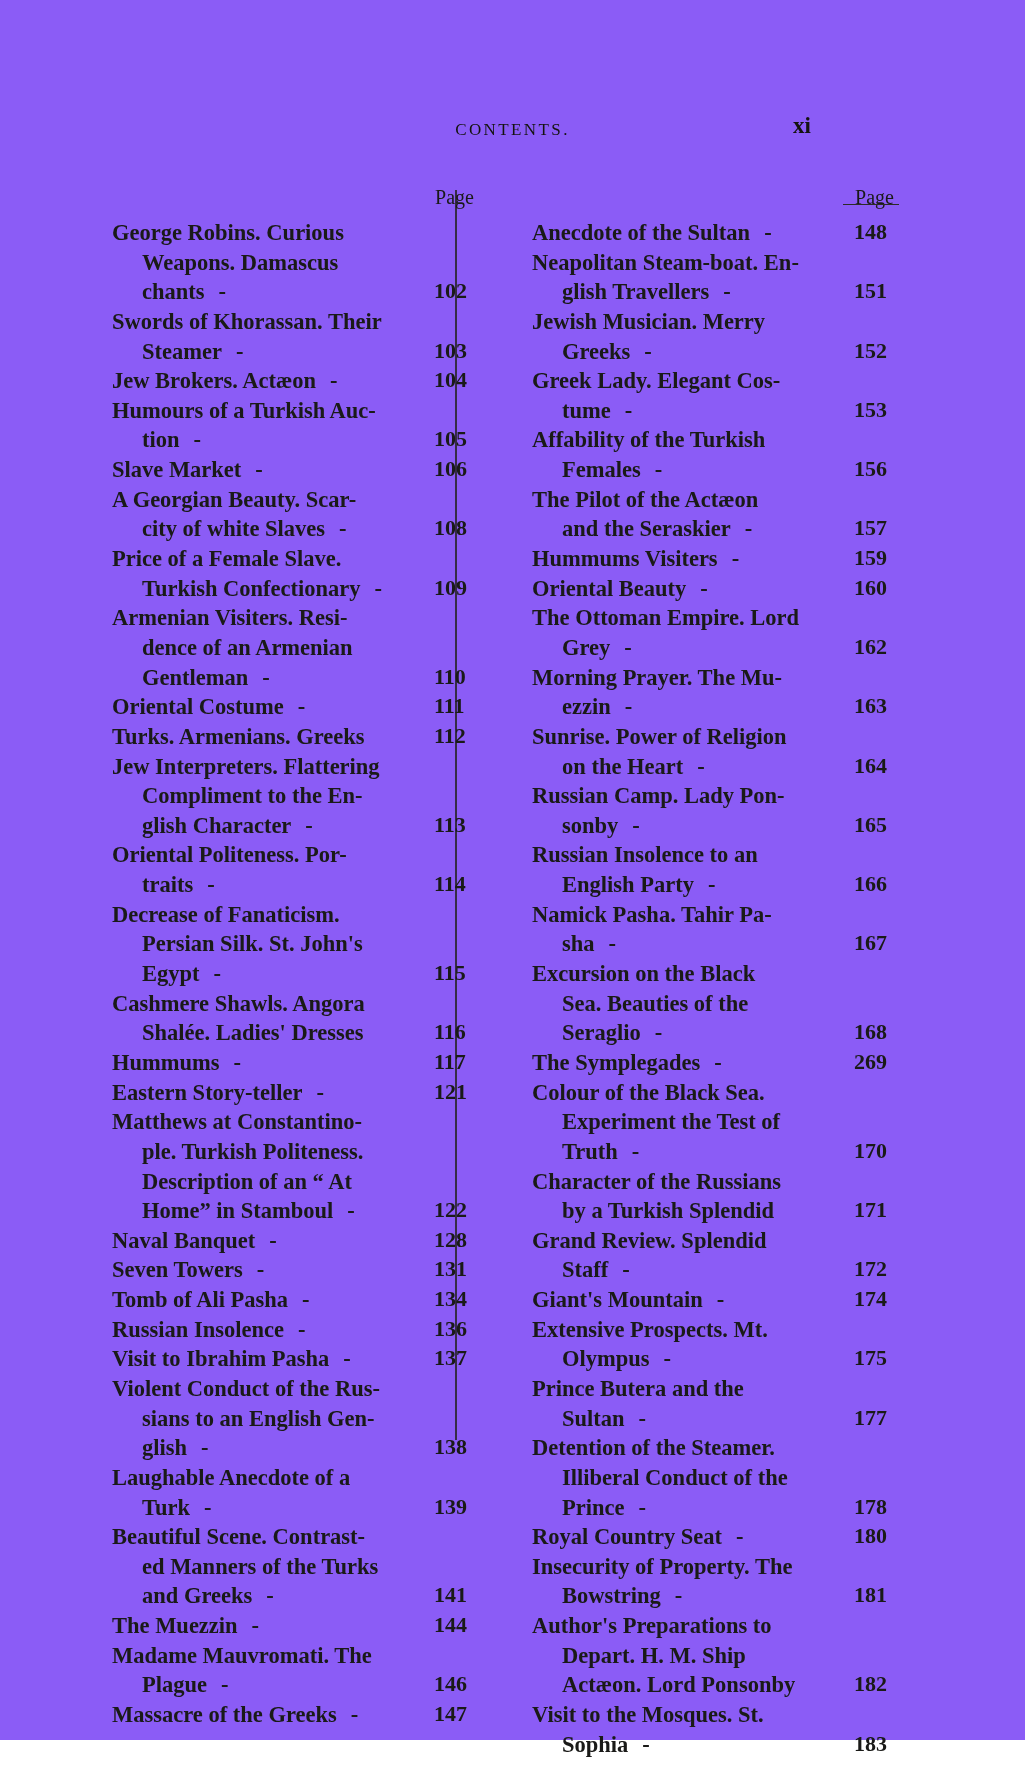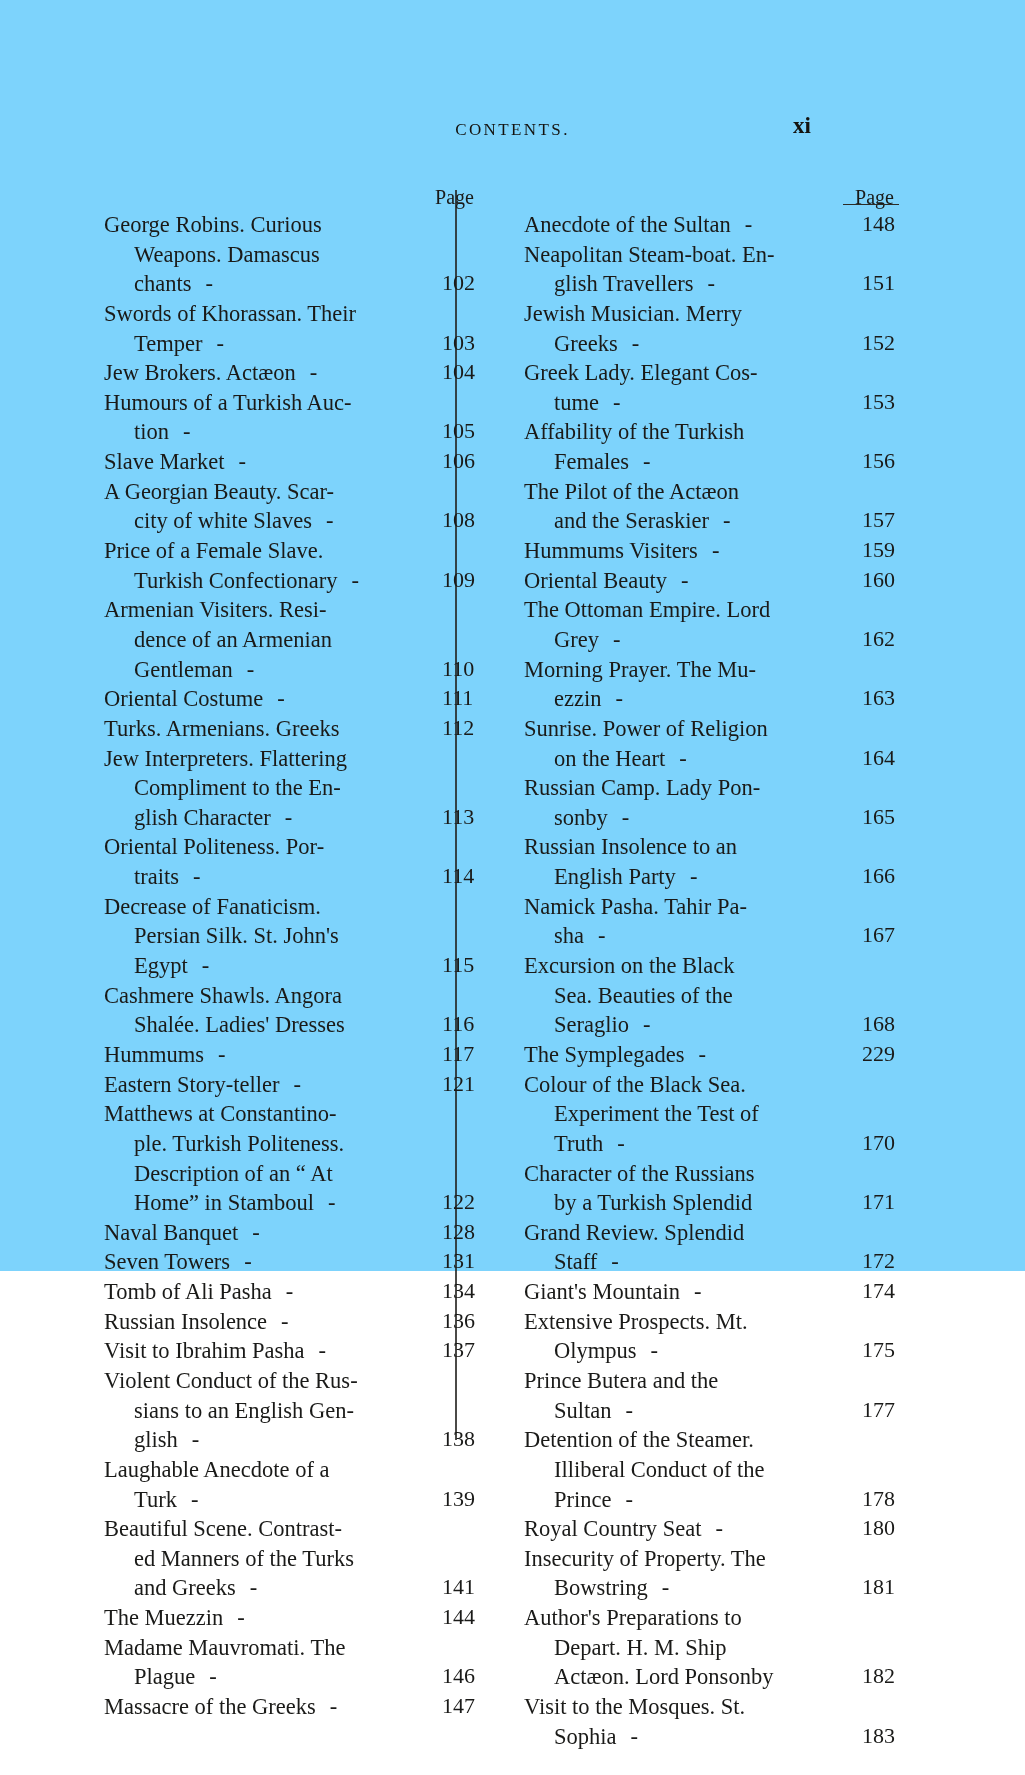--- a/index.html
+++ b/index.html
@@ -12,22 +12,22 @@
     height: 1775px;
     position: relative;
     font-family: "Liberation Serif", serif;
     color: #1a1a18;
     overflow: hidden;
   }
   .page {
     position: absolute;
     left: 0; top: 0;
     width: 1025px;
-    height: 1271px;
-    background: #7dd3fc;
+    height: 1740px;
+    background: #8b5cf6;
   }
   
   .running-head {
     position: absolute;
     left: 0;
     top: 120px;
     width: 1025px;
     text-align: center;
     font-size: 17px;
     letter-spacing: 2.4px;
@@ -76,22 +76,23 @@
   .pw-underline {
     position: absolute;
     right: 11px;
     top: 24px;
     width: 56px;
     height: 1px;
     background: #2c2b26;
   }
   ul.entries {
     list-style: none;
-    margin: 0;
+    margin: 8px;
     padding: 0;
+    font-weight: bold;
   }
   ul.entries li {
     position: relative;
     font-size: 22.5px;
     line-height: 1.318;
     margin: 0;
     padding: 0 0 0 0;
   }
   .num {
     position: absolute;
@@ -132,21 +133,21 @@
         <span class="pw">Page</span>
       </div>
       <ul class="entries" id="list-left">
           <li>
             <span class="ln-row"><span class="lead">George  Robins.      Curious</span></span>
             <span class="ln-row" style="padding-left: 30px;"><span class="lead">Weapons.          Damascus</span></span>
             <span class="ln-row" style="padding-left: 30px;"><span class="lead">chants</span><span class="sp-dash">-</span><span class="num">102</span></span>
           </li>
           <li>
             <span class="ln-row"><span class="lead">Swords of Khorassan.  Their</span></span>
-            <span class="ln-row" style="padding-left: 30px;"><span class="lead">Temper</span><span class="sp-dash">-</span><span class="num">103</span></span>
+            <span class="ln-row" style="padding-left: 30px;"><span class="lead">Steamer</span><span class="sp-dash">-</span><span class="num">103</span></span>
           </li>
           <li>
             <span class="ln-row"><span class="lead">Jew Brokers.   Actæon</span><span class="sp-dash">-</span><span class="num">104</span></span>
           </li>
           <li>
             <span class="ln-row"><span class="lead">Humours of a Turkish Auc-</span></span>
             <span class="ln-row" style="padding-left: 30px;"><span class="lead">tion</span><span class="sp-dash">-</span><span class="num">105</span></span>
           </li>
           <li>
             <span class="ln-row"><span class="lead">Slave Market</span><span class="sp-dash">-</span><span class="num">106</span></span>
@@ -300,21 +301,21 @@
           <li>
             <span class="ln-row"><span class="lead">Namick Pasha.   Tahir Pa-</span></span>
             <span class="ln-row" style="padding-left: 30px;"><span class="lead">sha</span><span class="sp-dash">-</span><span class="num">167</span></span>
           </li>
           <li>
             <span class="ln-row"><span class="lead">Excursion  on  the  Black</span></span>
             <span class="ln-row" style="padding-left: 30px;"><span class="lead">Sea.    Beauties  of  the</span></span>
             <span class="ln-row" style="padding-left: 30px;"><span class="lead">Seraglio</span><span class="sp-dash">-</span><span class="num">168</span></span>
           </li>
           <li>
-            <span class="ln-row"><span class="lead">The Symplegades</span><span class="sp-dash">-</span><span class="num">229</span></span>
+            <span class="ln-row"><span class="lead">The Symplegades</span><span class="sp-dash">-</span><span class="num">269</span></span>
           </li>
           <li>
             <span class="ln-row"><span class="lead">Colour  of  the  Black  Sea.</span></span>
             <span class="ln-row" style="padding-left: 30px;"><span class="lead">Experiment  the  Test  of</span></span>
             <span class="ln-row" style="padding-left: 30px;"><span class="lead">Truth</span><span class="sp-dash">-</span><span class="num">170</span></span>
           </li>
           <li>
             <span class="ln-row"><span class="lead">Character  of the Russians</span></span>
             <span class="ln-row" style="padding-left: 30px;"><span class="lead">by a Turkish Splendid</span><span class="num">171</span></span>
           </li>

